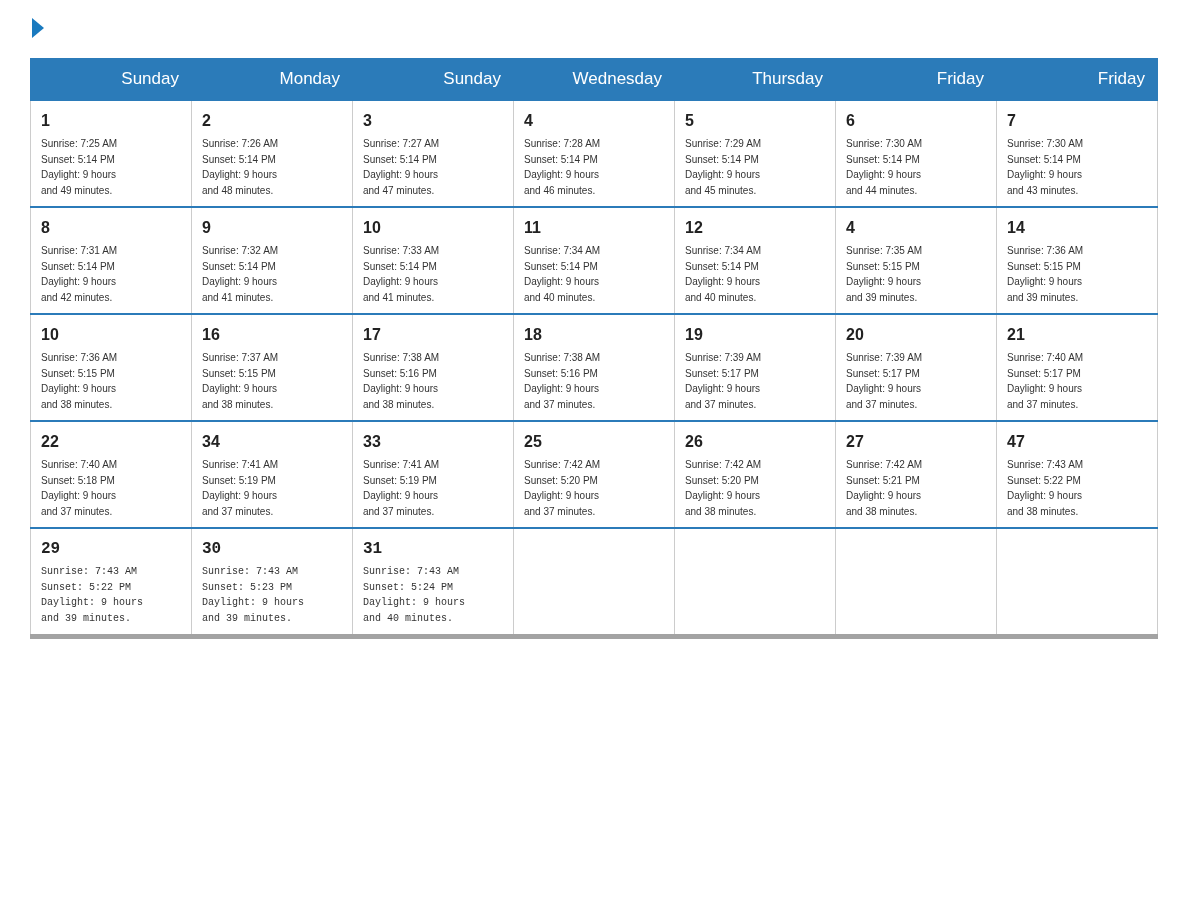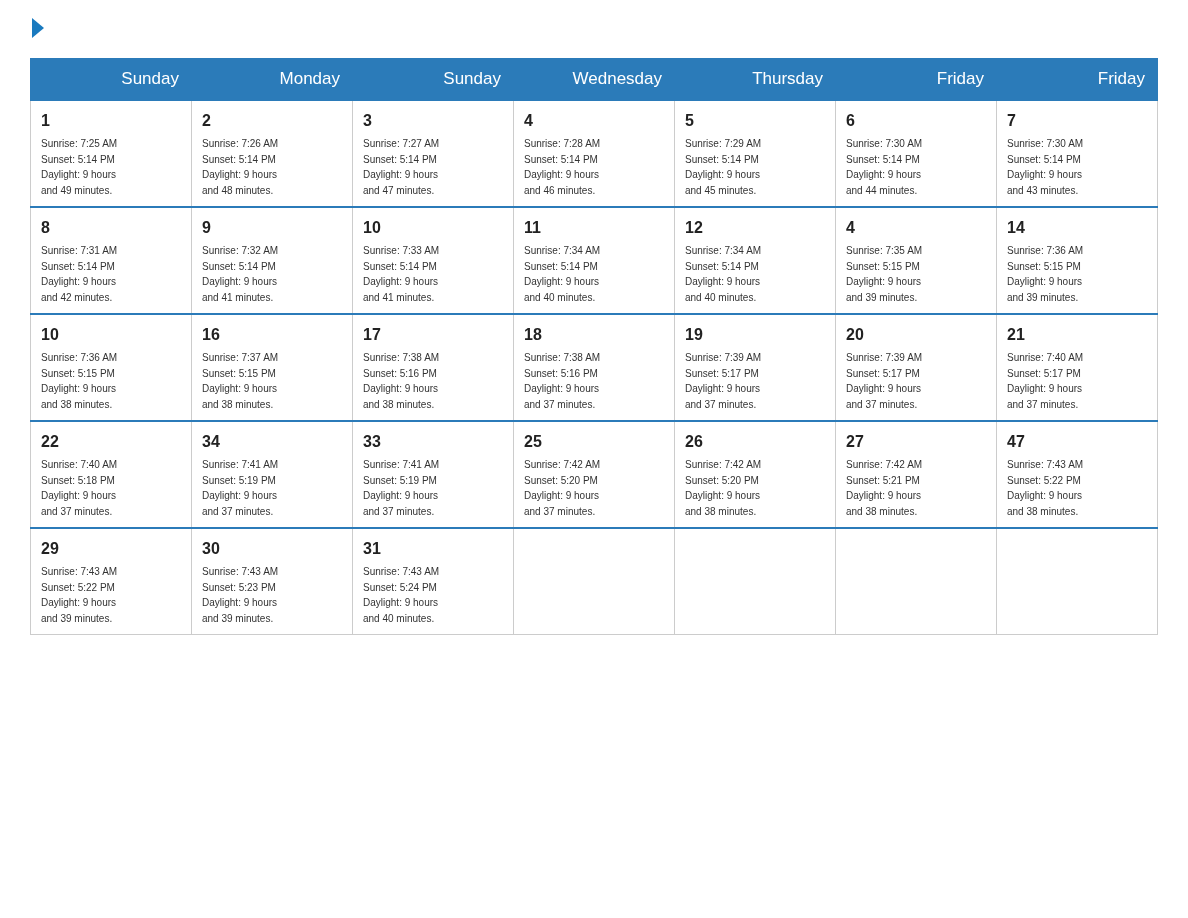--- a/index.html
+++ b/index.html
@@ -84,21 +84,22 @@
       width: 14.28%;
       min-height: 110px;
       font-size: 13.5px;
       color: #333333;
       line-height: 1.5;
     }
     .calendar-table tr {
       border-bottom: 2px solid #2b7bb9;
     }
     .calendar-table tbody tr:last-child {
-      border-bottom: 1px solid #a3a3a3;
+      border-bottom: 5px solid #a3a3a3;
+      font-family: Liberation Mono, monospace;
     }
     .day-number {
       font-size: 16px;
       font-weight: bold;
       color: #222222;
       display: block;
       margin-bottom: 3px;
     }
     .day-info {
       font-size: 10px;

